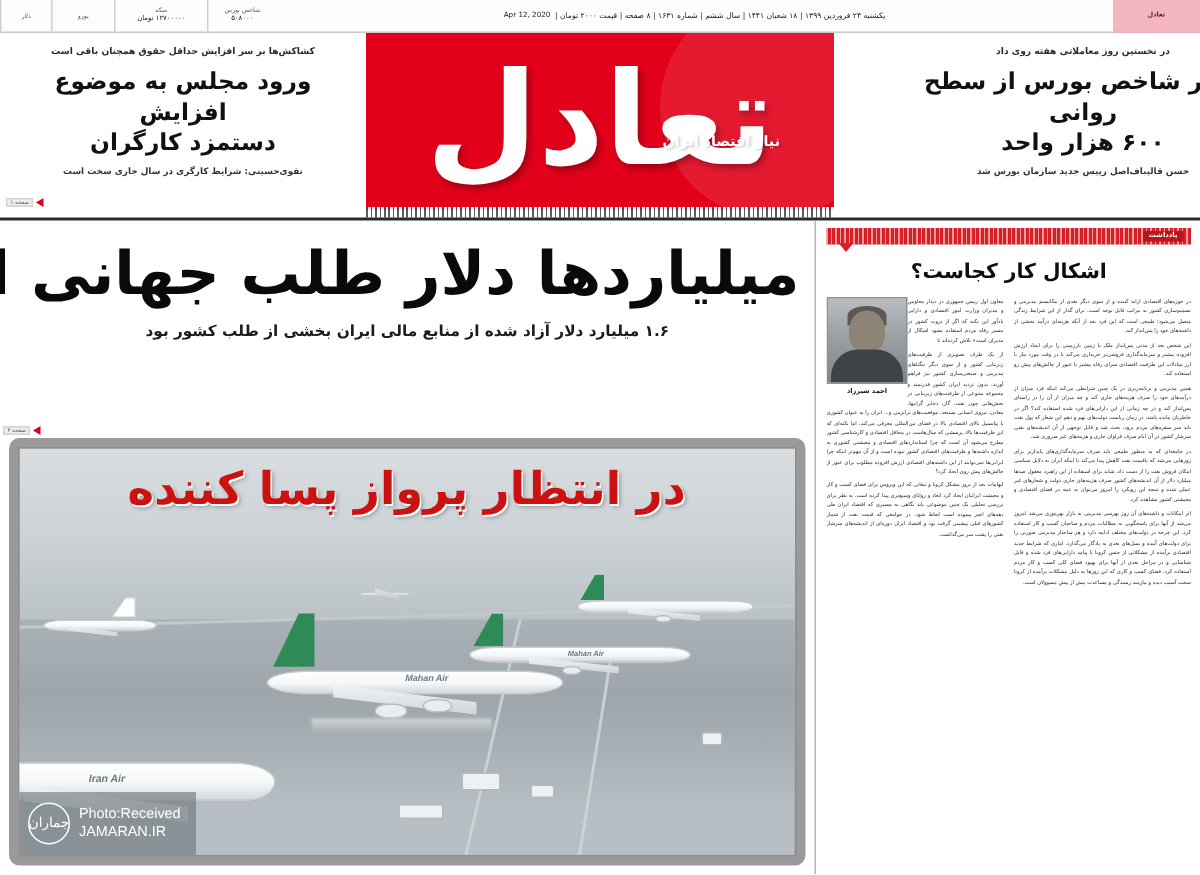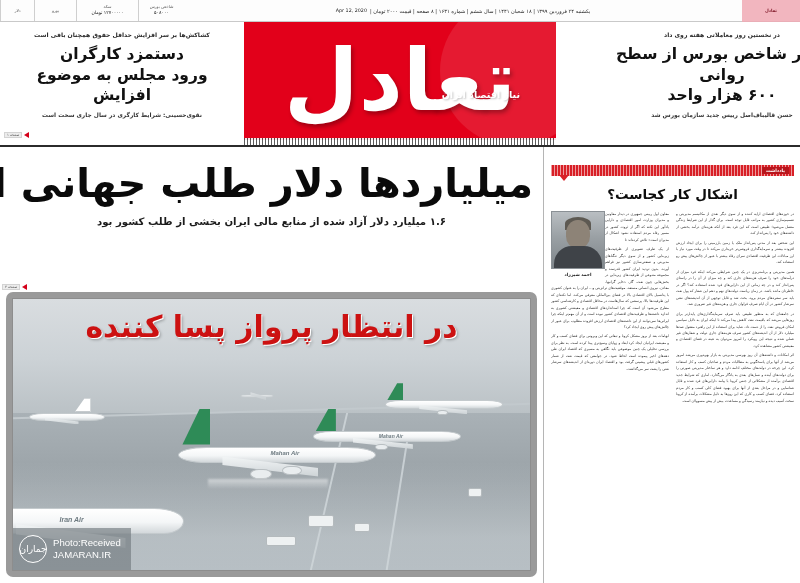--- a/index.html
+++ b/index.html
@@ -426,21 +426,21 @@
     font-family: "Liberation Sans", sans-serif;
     direction: ltr;
   }
 
   
   .sidebar {
     position: absolute;
     top: 148px; left: 545px;
     width: 255px;
     height: 435px;
-    padding: 17px 6px;
+    padding: 4px 6px;
     direction: rtl;
   }
   .sb-ribbon {
     position: relative;
     width: 100%;
     height: 11px;
     background: #d81f26;
     background-image: repeating-linear-gradient(to right,
       rgba(255,255,255,.55) 0px, rgba(255,255,255,.55) 1px, transparent 1px, transparent 3px);
     display: flex;
@@ -569,22 +569,22 @@
     <div class="tb-corner">
       <div class="tb-corner-badge"></div>
       <div class="tb-corner-text">تعادل</div>
     </div>
   </div>
 
   <div class="masthead-wrap">
 
     <div class="ear ear-left">
       <div class="ear-kicker">کشاکش‌ها بر سر افزایش حداقل حقوق همچنان باقی است</div>
+      <div class="ear-head">ورود مجلس به موضوع افزایش</div>
       <div class="ear-head">دستمزد کارگران</div>
-      <div class="ear-head">ورود مجلس به موضوع افزایش</div>
       <div class="ear-sub">نقوی‌حسینی: شرایط کارگری در سال جاری سخت است</div>
       <div class="ear-pagetag">
         <span class="tri"></span>
         <span class="tag-box">صفحه ۱</span>
       </div>
     </div>
 
     <div class="logo-block">
       <div class="logo-swoosh"></div>
       <div class="logo-word">تعادل</div>

